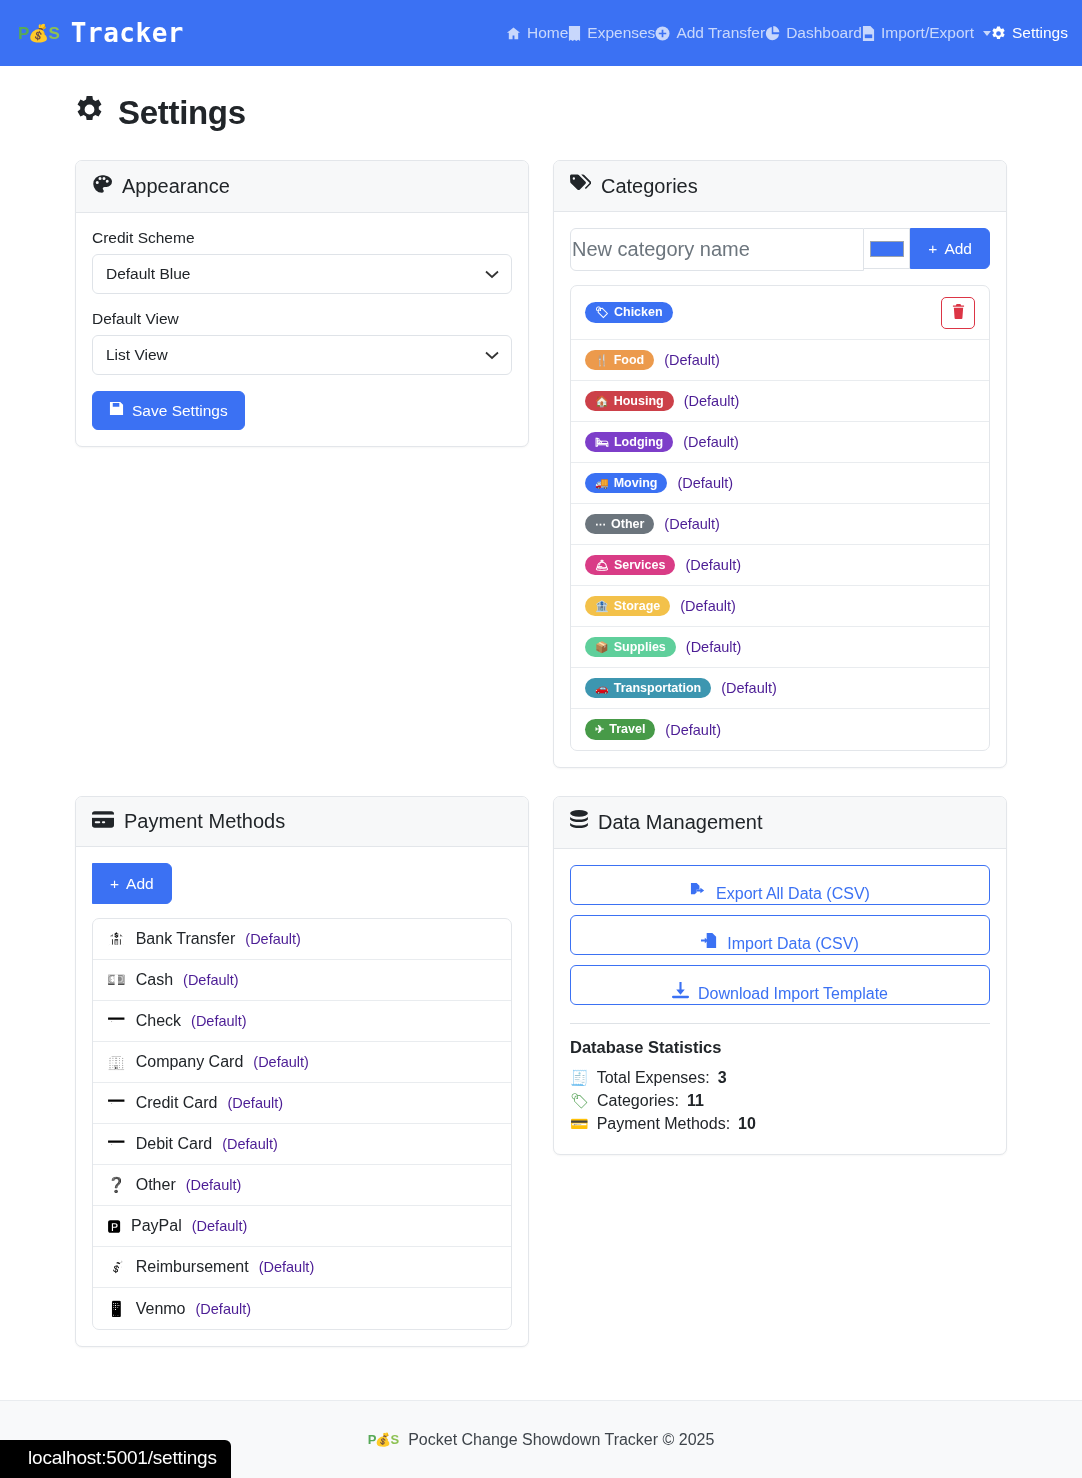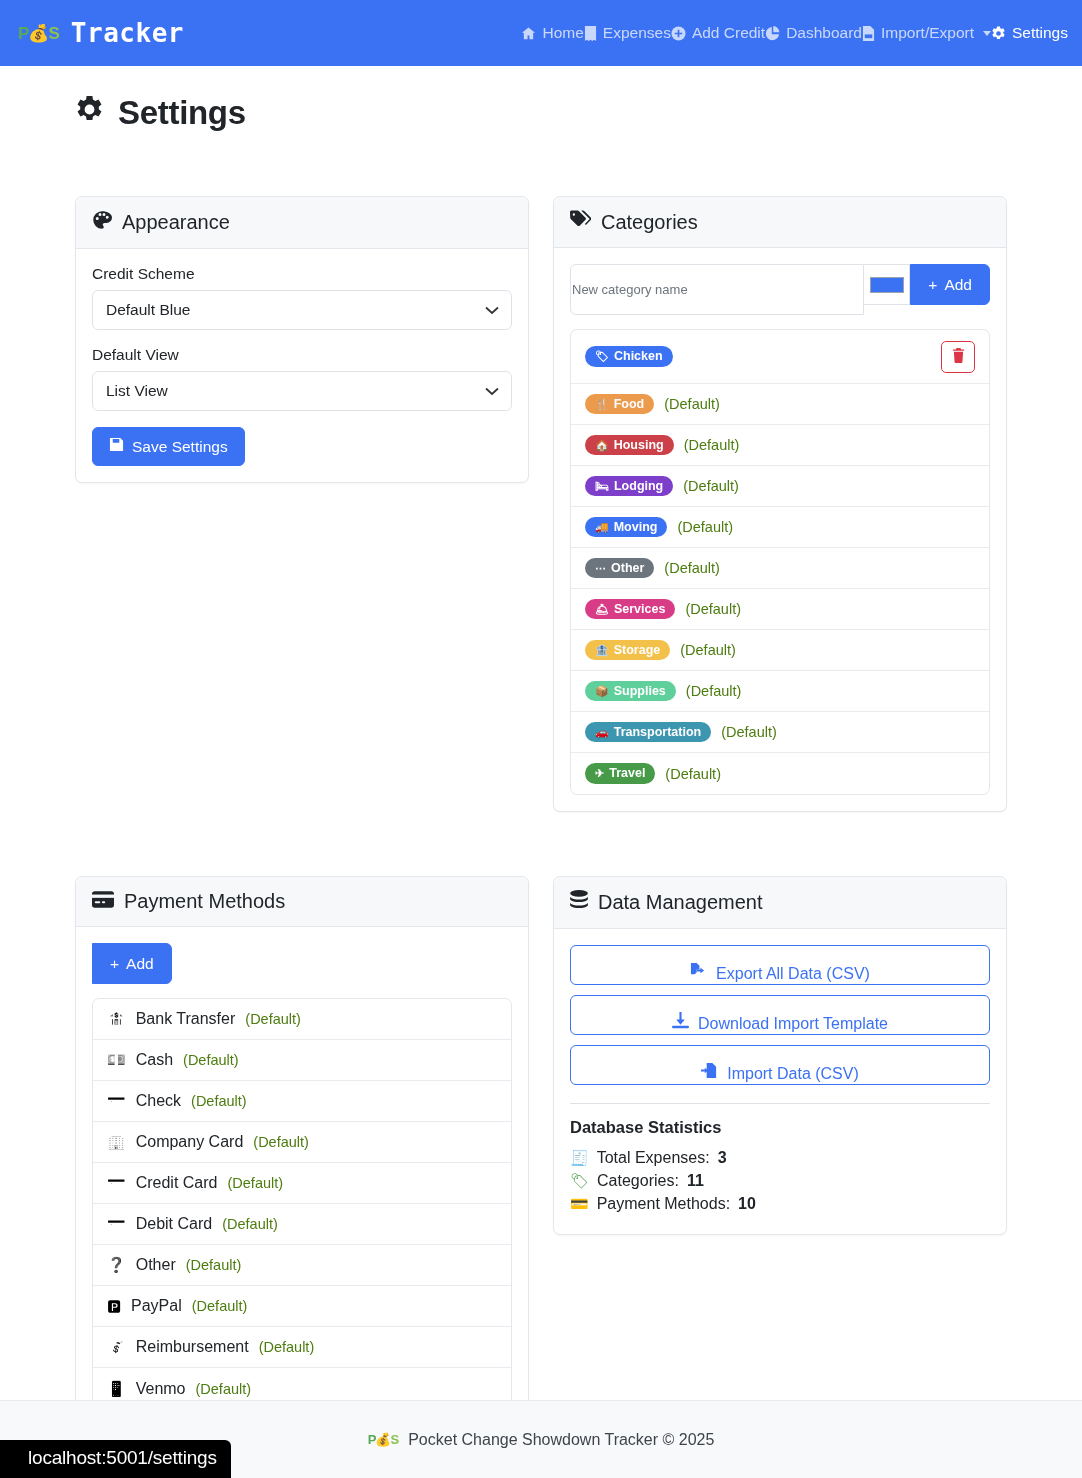--- a/index.html
+++ b/index.html
@@ -52,21 +52,20 @@
     margin:0 0 28px 0; letter-spacing:-.3px;
   }
 
   .grid{ display:flex; gap:24px; align-items:flex-start; }
   .col{ width:456px; }
 
   .card{
     background:#fff; border:1px solid #e3e6ea; border-radius:7px;
     box-shadow:0 1px 2px rgba(0,0,0,.04);
     overflow:hidden;
-    margin-top:36px;
   }
   .card-header{
     background:#f7f8f9; border-bottom:1px solid #e3e6ea;
     padding:13px 16px;
     display:flex; align-items:center; gap:10px;
     font-size:20px; font-weight:500; color:#212529;
   }
   .card-body{ padding:16px; }
 
   label.field-label{ display:block; font-size:15.5px; color:#212529; margin-bottom:7px; }
@@ -82,22 +81,22 @@
   }
   .btn-primary{
     background:#3b71f3; border:1px solid #3b71f3; color:#fff;
     font-size:15.5px; border-radius:6px; padding:9px 16px;
     display:inline-flex; align-items:center; gap:8px; cursor:pointer;
   }
 
   
   .input-group{ display:flex; margin-bottom:14px; }
   .tinput{
-    flex:1; height:51px; border:1px solid #dfe3e8; border-radius:6px 0 0 6px;
-    padding:0 1px; font-size:13px; color:#212529; background:#fff; outline:none;
+    flex:1; height:43px; border:1px solid #dfe3e8; border-radius:6px 0 0 6px;
+    padding:0 1px; font-size:20px; color:#212529; background:#fff; outline:none;
     font-family:inherit;
   }
   .tinput::placeholder{ color:#6c757d; }
   .color-input{
     width:46px; height:41px; border:1px solid #dfe3e8; border-left:none;
     background:#fff; display:flex; align-items:center; justify-content:center;
     cursor:pointer; padding:0;
   }
   .color-swatch{ width:34px; height:16px; border:1px solid #9aa3ad; }
   .btn-add{
@@ -115,21 +114,21 @@
     min-height:41px;
   }
   .lrow:last-child{ border-bottom:none; }
   .lrow.tall{ min-height:54px; }
   .badge{
     display:inline-flex; align-items:center; gap:5px;
     color:#fff; font-size:12.5px; font-weight:bold;
     border-radius:11px; padding:4px 10px; line-height:1;
     white-space:nowrap;
   }
-  .default-tag{ color:#4d7c0f; font-size:14.5px; }
+  .default-tag{ color:#4c1d95; font-size:14.5px; }
   .pm-name{ font-size:16px; color:#212529; }
   .pm-icon{ display:inline-flex; align-items:center; color:#212529; }
   .trash-btn{
     margin-left:auto; width:34px; height:32px;
     border:1px solid #dc3545; border-radius:5px; background:#fff;
     display:flex; align-items:center; justify-content:center; cursor:pointer;
   }
 
   
   .btn-outline{
@@ -188,21 +187,21 @@
       <span>Expenses</span>
     </a>
 
     <a class="nav-link">
       <span>
           <svg width="15" height="15" viewBox="0 0 16 16" fill="currentColor">
             <circle cx="8" cy="8" r="7.5"></circle>
             <path d="M7.1 4h1.8v8H7.1zM4 7.1h8v1.8H4z" fill="#3b71f3"></path>
           </svg>
         </span>
-      <span>Add Credit</span>
+      <span>Add Transfer</span>
     </a>
 
     <a class="nav-link">
       <span>
           <svg width="15" height="15" viewBox="0 0 16 16" fill="currentColor">
             <path d="M7.2 1A7.1 7.1 0 1 0 15 8.8H7.2V1z"></path>
             <path d="M8.8 0v6.6h6.6A7 7 0 0 0 8.8 0z"></path>
           </svg>
         </span>
       <span>Dashboard</span>
@@ -470,32 +469,32 @@
         </div>
         <div class="card-body">
           <button class="btn-outline">
             <span><svg width="17" height="17" viewBox="0 0 18 16" fill="#3b71f3">
                   <path d="M1 0h6l3 3v4H7v3l-2 2H1V0z"></path>
                   <path d="M11 5v2h-4v2h4v2l4-3-4-3z"></path>
                 </svg></span>
             <span>Export All Data (CSV)</span>
           </button>
           <button class="btn-outline">
+            <span><svg width="17" height="17" viewBox="0 0 18 16" fill="#3b71f3">
+                  <path d="M6 0h6l4 4v12H6V0z"></path>
+                  <path d="M0 7v2h4v2l3.5-3L4 5v2H0z"></path>
+                </svg></span>
+            <span>Import Data (CSV)</span>
+          </button>
+          <button class="btn-outline">
             <span><svg width="17" height="17" viewBox="0 0 16 16" fill="#3b71f3">
                   <path d="M7 0h2v7h3l-4 5-4-5h3V0z"></path>
                   <rect x="0" y="13" width="16" height="2.2" rx="1"></rect>
                 </svg></span>
             <span>Download Import Template</span>
-          </button>
-          <button class="btn-outline">
-            <span><svg width="17" height="17" viewBox="0 0 18 16" fill="#3b71f3">
-                  <path d="M6 0h6l4 4v12H6V0z"></path>
-                  <path d="M0 7v2h4v2l3.5-3L4 5v2H0z"></path>
-                </svg></span>
-            <span>Import Data (CSV)</span>
           </button>
 
           <hr class="hr">
           <div class="stats-title">Database Statistics</div>
           <div id="stats-list">
               <div class="stat-row">
                 <span style="color: rgb(59, 113, 243); font-size: 15px;">🧾</span>
                 <span>Total Expenses:</span>
                 <b>3</b>
               </div>

